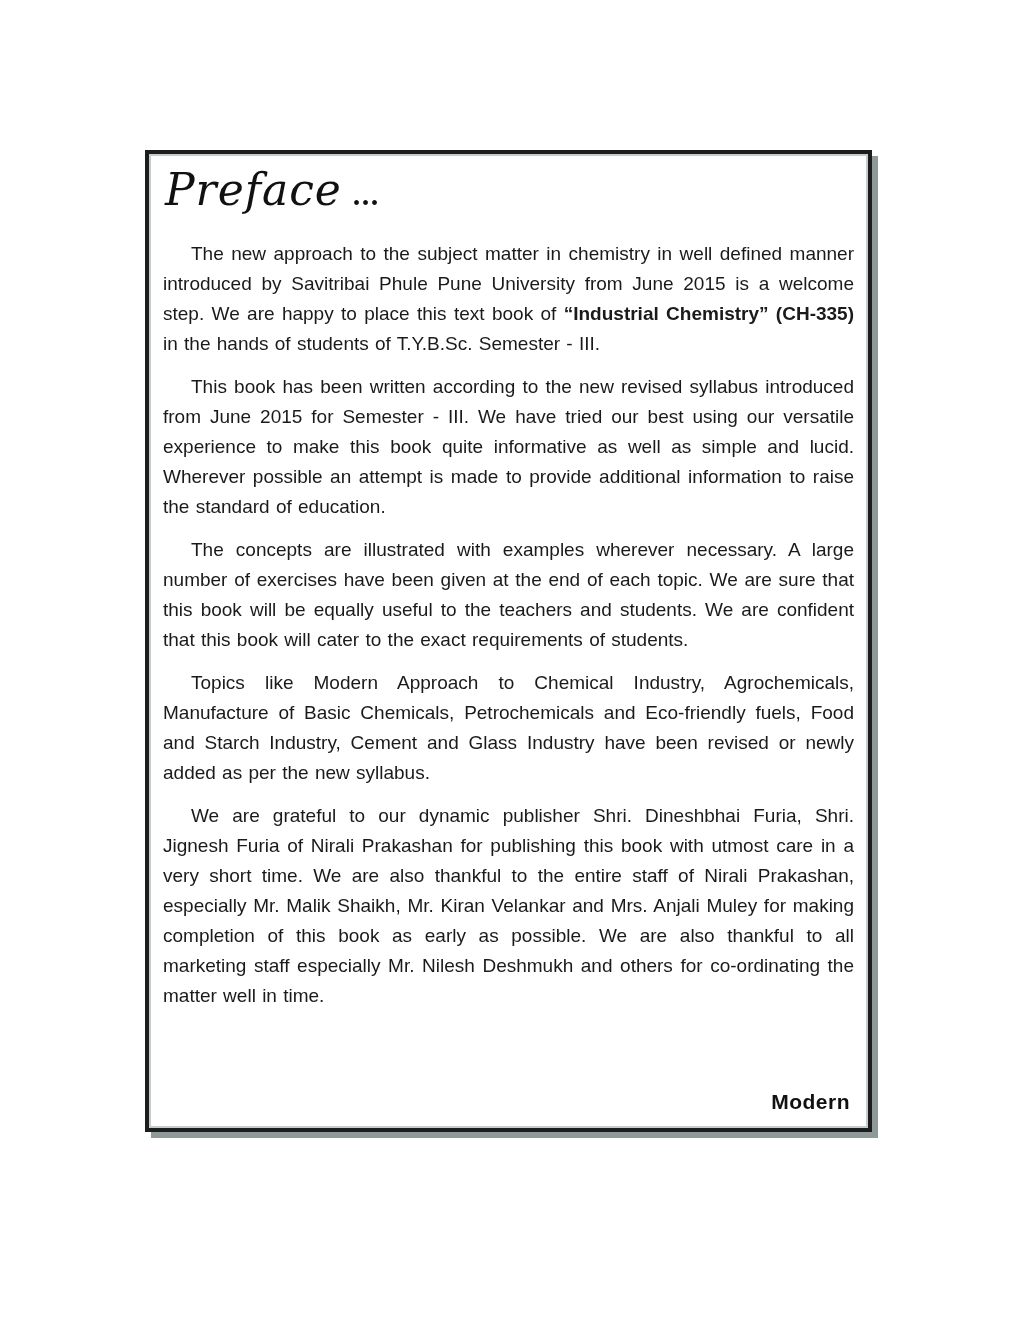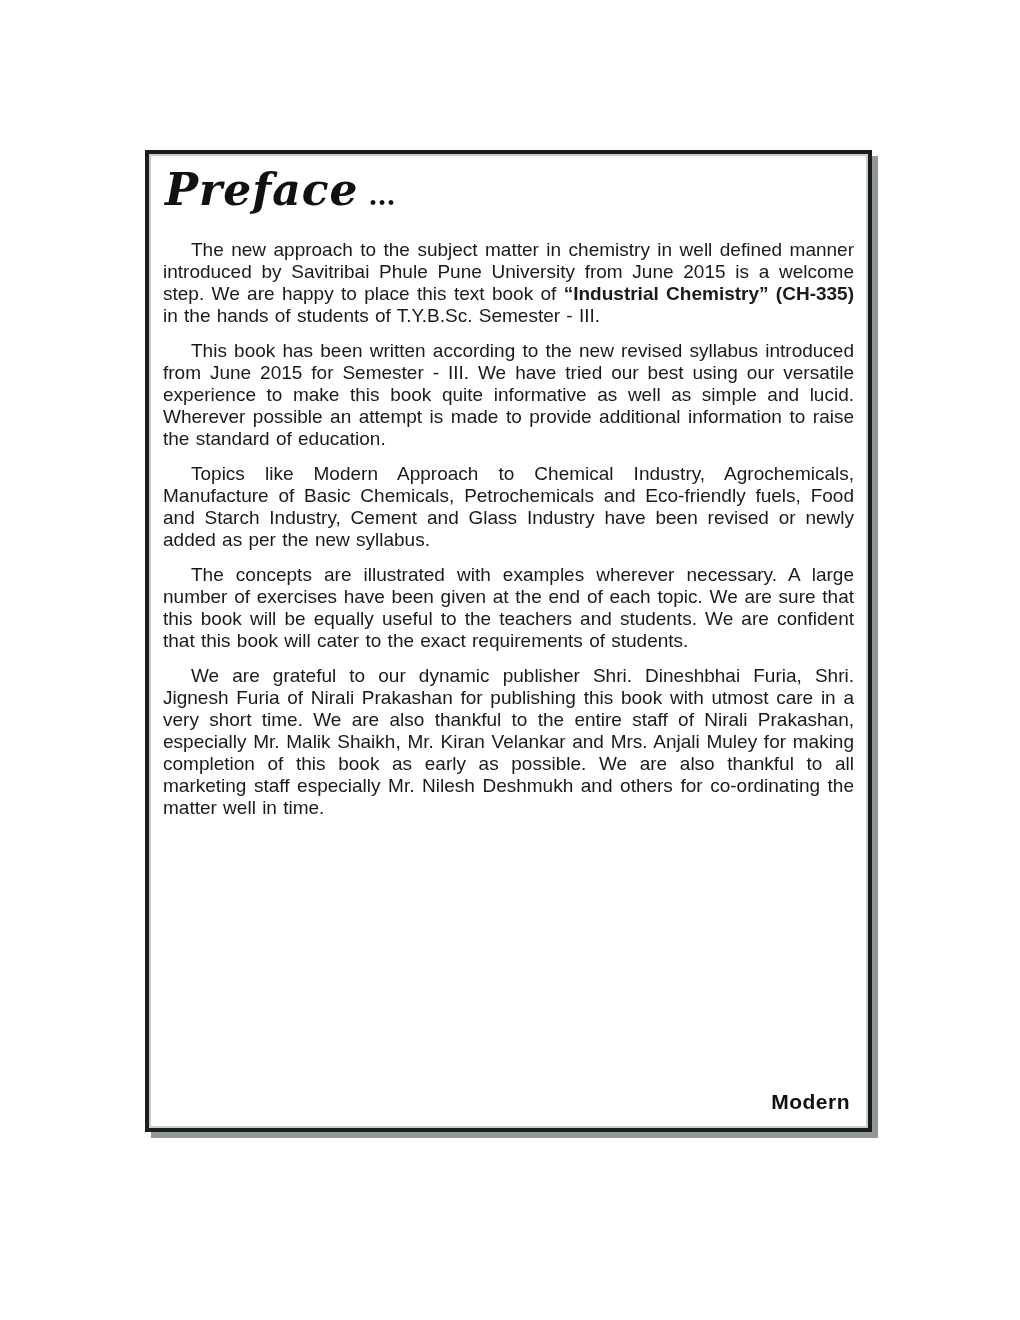--- a/index.html
+++ b/index.html
@@ -31,36 +31,36 @@
     flex-direction: column;
   }
   .title-row {
     display: flex;
     align-items: baseline;
     gap: 10px;
     margin: 2px 0 24px 2px;
   }
   .title {
     font-family: "DejaVu Serif", serif;
-    font-weight: bold;
+    font-weight: normal;
     font-style: italic;
     font-size: 44px;
     letter-spacing: 1px;
     color: #111111;
   }
   .title-dots {
     font-family: "DejaVu Serif", serif;
     font-weight: bold;
     font-size: 26px;
     color: #111111;
   }
   .paras { flex: 0 0 auto; }
   .para {
     font-size: 19px;
-    line-height: 22px;
+    line-height: 30px;
     text-align: justify;
     text-indent: 28px;
     margin-bottom: 13px;
     color: #1a1a1a;
     word-spacing: 1px;
   }
   .para .bold { font-weight: bold; }
   .authors-row {
     margin-top: auto;
     text-align: right;
@@ -78,21 +78,21 @@
 
 <div class="page">
   <div class="frame">
     <div class="title-row">
       <span class="title">Preface</span>
       <span class="title-dots">...</span>
     </div>
     <div class="paras">
         <p class="para"><span>The new approach to the subject matter in chemistry in well defined manner introduced by Savitribai Phule Pune University from June 2015 is a welcome step. We are happy to place this text book of </span><span class="bold">“Industrial Chemistry” (CH-335)</span><span> in the hands of students of T.Y.B.Sc. Semester - III.</span></p>
         <p class="para"><span>This book has been written according to the new revised syllabus introduced from June 2015 for Semester - III. We have tried our best using our versatile experience to make this book quite informative as well as simple and lucid. Wherever possible an attempt is made to provide additional information to raise the standard of education.</span></p>
+        <p class="para"><span>The concepts are illustrated with examples wherever necessary. A large number of exercises have been given at the end of each topic. We are sure that this book will be equally useful to the teachers and students. We are confident that this book will cater to the exact requirements of students.</span></p>
         <p class="para"><span>Topics like Modern Approach to Chemical Industry, Agrochemicals, Manufacture of Basic Chemicals, Petrochemicals and Eco-friendly fuels, Food and Starch Industry, Cement and Glass Industry have been revised or newly added as per the new syllabus.</span></p>
-        <p class="para"><span>The concepts are illustrated with examples wherever necessary. A large number of exercises have been given at the end of each topic. We are sure that this book will be equally useful to the teachers and students. We are confident that this book will cater to the exact requirements of students.</span></p>
         <p class="para"><span>We are grateful to our dynamic publisher Shri. Dineshbhai Furia, Shri. Jignesh Furia of Nirali Prakashan for publishing this book with utmost care in a very short time. We are also thankful to the entire staff of Nirali Prakashan, especially Mr. Malik Shaikh, Mr. Kiran Velankar and Mrs. Anjali Muley for making completion of this book as early as possible. We are also thankful to all marketing staff especially Mr. Nilesh Deshmukh and others for co-ordinating the matter well in time.</span></p>
       </div>
     <div class="authors-row">
       <span class="authors">Modern</span>
     </div>
   </div>
 </div>
 
 </body></html>

